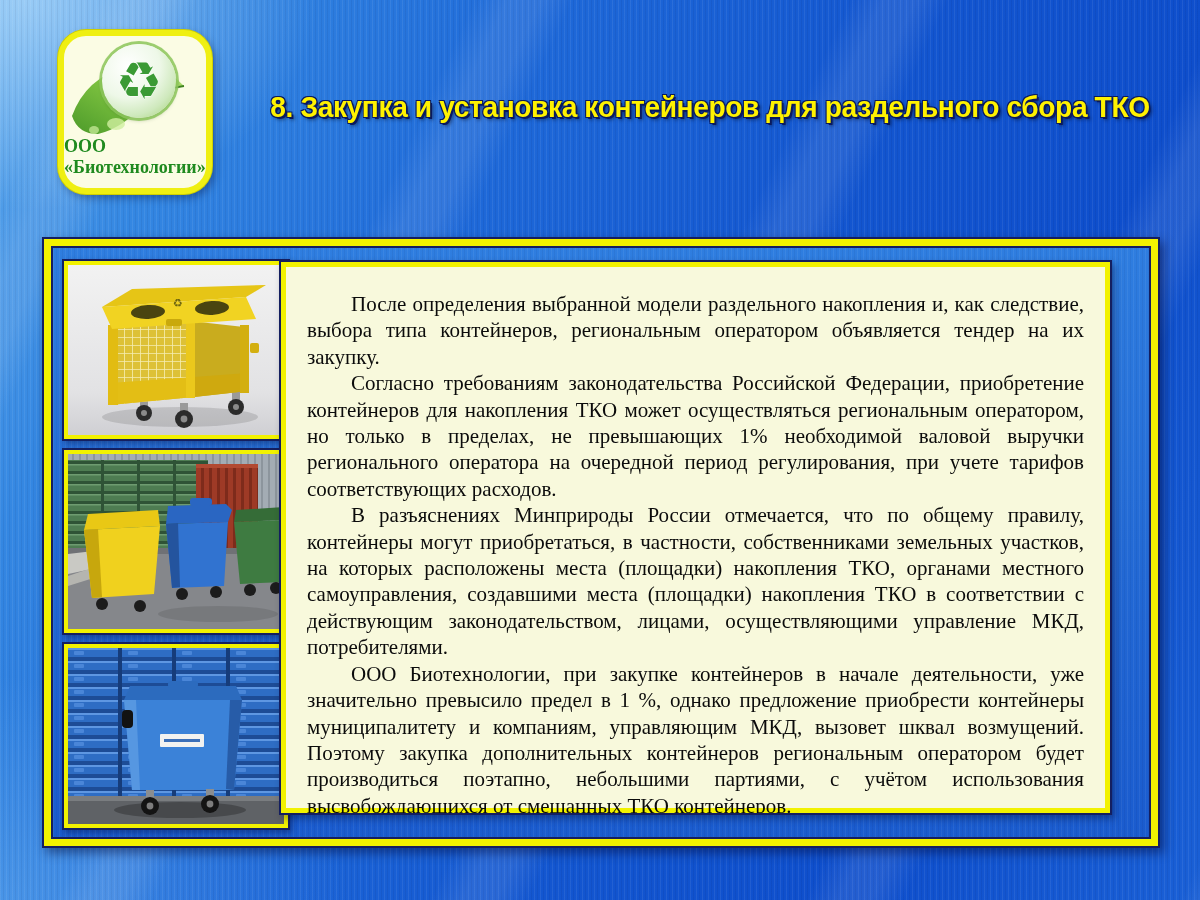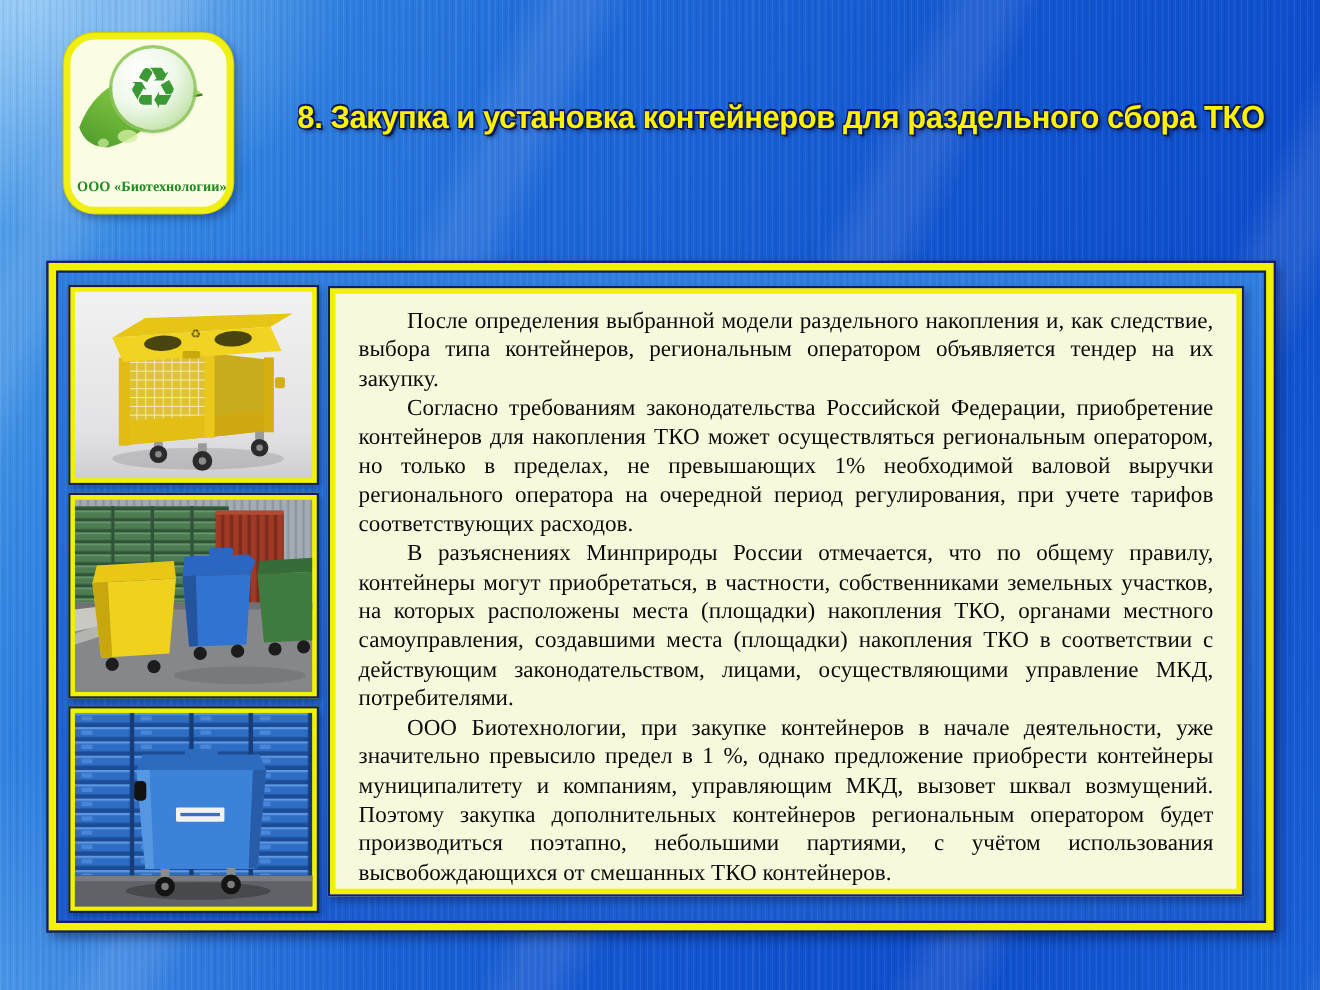--- a/index.html
+++ b/index.html
@@ -34,22 +34,22 @@
     position:absolute;left:38px;top:8px;width:74px;height:74px;border-radius:50%;
     background:radial-gradient(circle at 35% 30%,#ffffff 0%,#eef8e8 45%,#cfe9bd 70%,#9ccc6a 100%);
     box-shadow:0 0 0 3px rgba(140,198,90,.85), 0 2px 4px rgba(20,60,10,.35);
     display:flex;align-items:center;justify-content:center;
   }
   .recycle-glyph{
     font-family:"DejaVu Sans",sans-serif;font-size:52px;line-height:1;
     color:#3B9A35;text-shadow:0 1px 0 rgba(255,255,255,.6);
   }
   .logo-label{
-    position:absolute;left:0;right:0;bottom:10px;text-align:right;z-index:2;
-    font-family:"Liberation Serif",serif;font-weight:bold;font-size:13px;color:#1F8A1F;
+    position:absolute;left:0;right:0;bottom:10px;text-align:left;z-index:2;
+    font-family:"Liberation Serif",serif;font-weight:bold;font-size:18px;color:#1F8A1F;
   }
   
   .slide-title{
     position:absolute;left:250px;top:91px;width:920px;z-index:3;text-align:center;
     font-family:"Liberation Sans",sans-serif;font-weight:700;font-size:29px;letter-spacing:-.4px;
     transform:scaleX(.97);transform-origin:center;
     color:#FFF200;
     text-shadow:-1px -1px 0 #0A1A5E,1px -1px 0 #0A1A5E,-1px 1px 0 #0A1A5E,
                 2px 2px 0 #0A1A5E,3px 3px 4px rgba(0,0,20,.5);
   }
@@ -70,24 +70,24 @@
   .photo{
     position:absolute;border:2px solid #141F60;background:#F2F200;padding:4px;
     box-shadow:2px 3px 6px rgba(0,0,40,.35);
   }
   .photo svg{display:block;}
   .photo-1{left:18px;top:20px;}
   .photo-2{left:18px;top:209px;}
   .photo-3{left:18px;top:403px;}
   
   .textbox{
-    position:absolute;left:254px;top:21px;width:833px;height:555px;box-sizing:border-box;
+    position:absolute;left:235px;top:21px;width:833px;height:555px;box-sizing:border-box;
     background:#F8F9DC;border:2px solid #141F60;
     box-shadow:inset 0 0 0 5px #F2F200, 3px 4px 7px rgba(0,0,40,.35);
-    padding:16px 26px 10px 26px;overflow:hidden;
+    padding:29px 26px 10px 26px;overflow:hidden;
   }
   .textbox p{
     margin:0;text-align:justify;text-indent:44px;
     font-family:"Liberation Serif",serif;font-size:21px;line-height:26.4px;color:#0B0B0B;
   }
 </style>
 </head>
 <body>
 
 <div class="slide">

